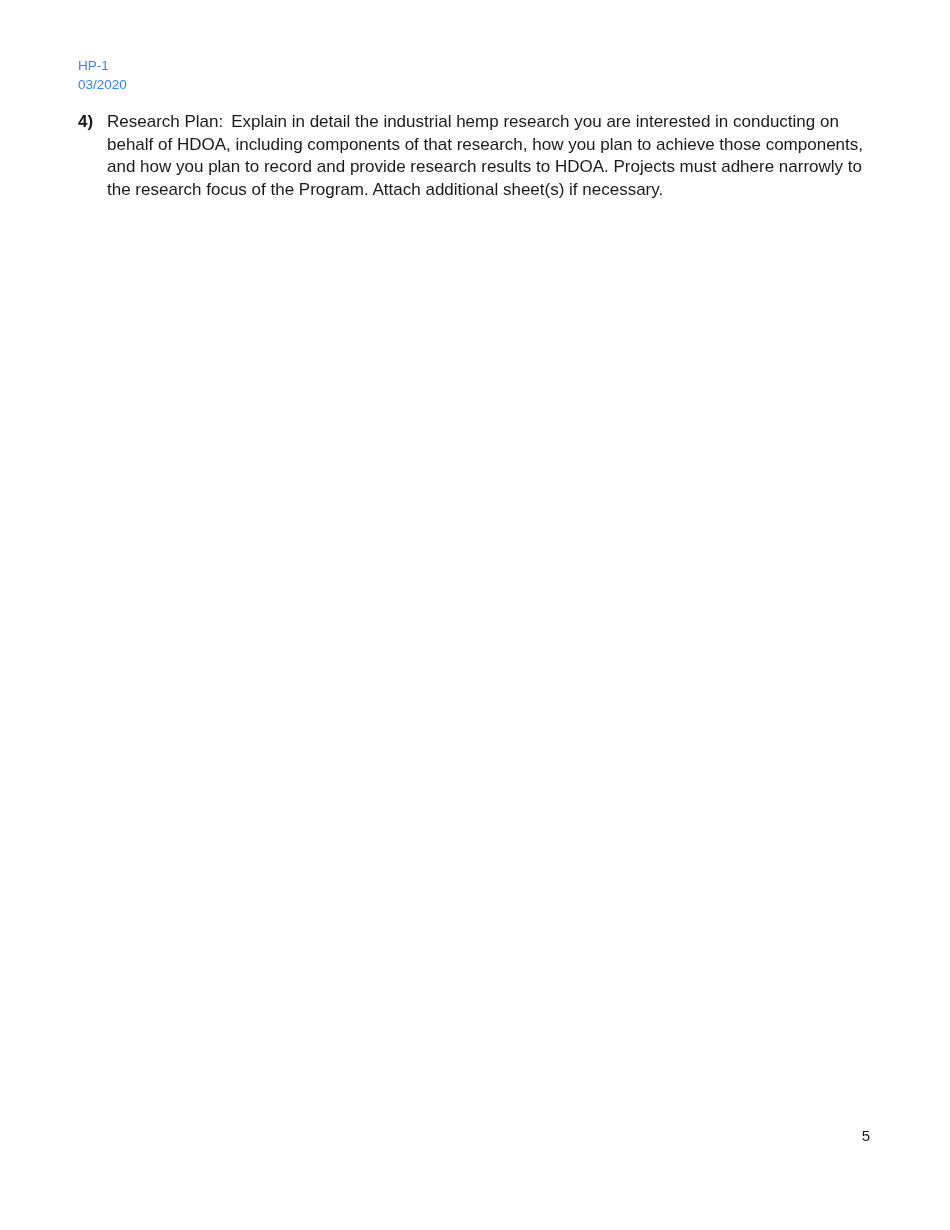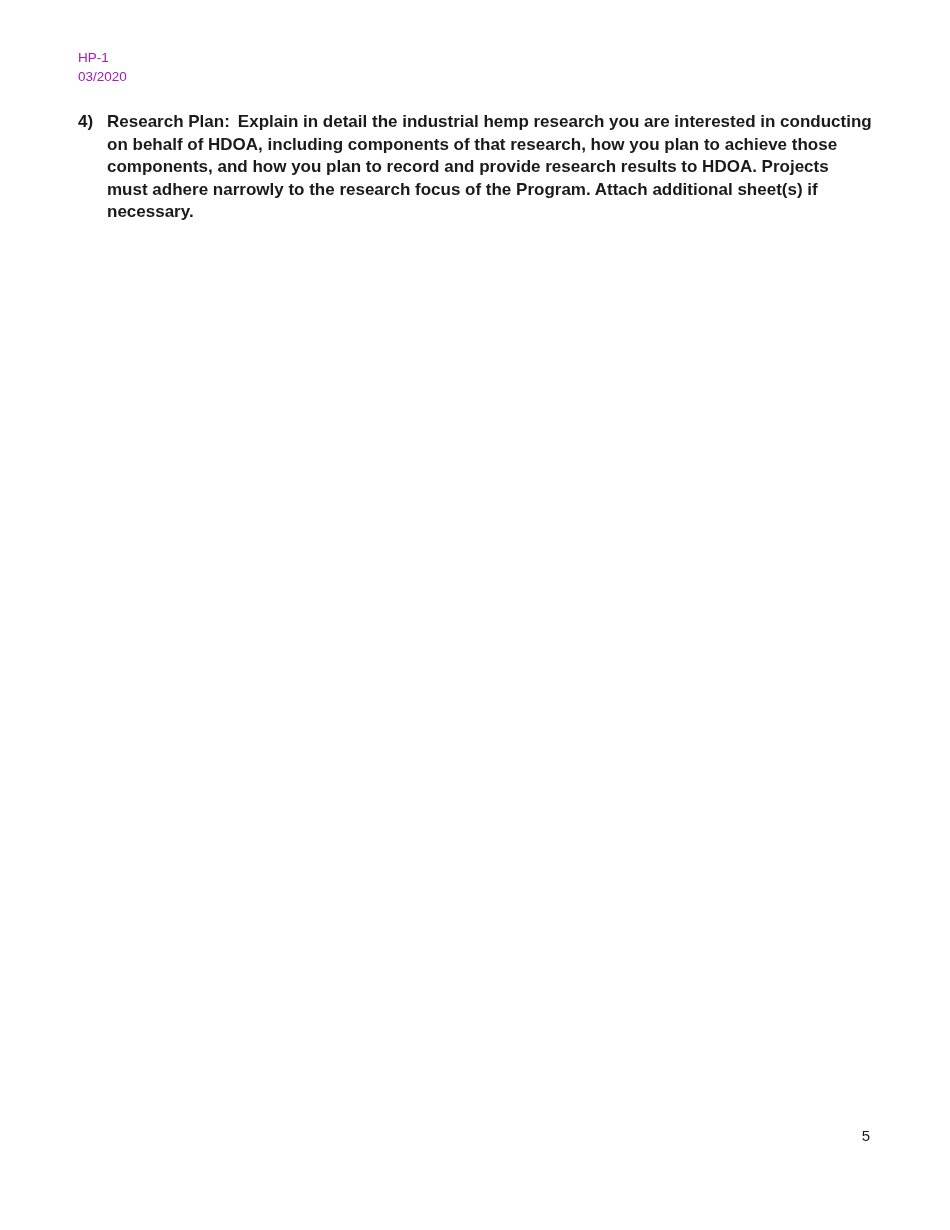--- a/index.html
+++ b/index.html
@@ -10,47 +10,47 @@
   .page {
     position: relative;
     width: 950px;
     height: 1230px;
     background: #ffffff;
     overflow: hidden;
     color: #1a1a1a;
   }
   .doc-header {
     position: absolute;
-    top: 48px;
+    top: 56px;
     left: 78px;
     font-size: 13.5px;
     line-height: 19px;
     font-weight: 400;
-    color: #a21caf;
+    color: #3b82f6;
   }
   .question {
     position: absolute;
     top: 111px;
     left: 78px;
     width: 795px;
     display: flex;
     align-items: flex-start;
   }
   .question-number {
     flex: 0 0 29px;
     font-size: 17px;
     line-height: 22.5px;
     font-weight: 700;
     color: #1a1a1a;
   }
   .question-body {
     flex: 1 1 auto;
     font-size: 17px;
     line-height: 22.5px;
-    font-weight: 700;
+    font-weight: 400;
     color: #1a1a1a;
   }
   .question-label {
     margin-right: 8px;
   }
   .page-number {
     position: absolute;
     top: 1127px;
     right: 80px;
     font-size: 15px;

